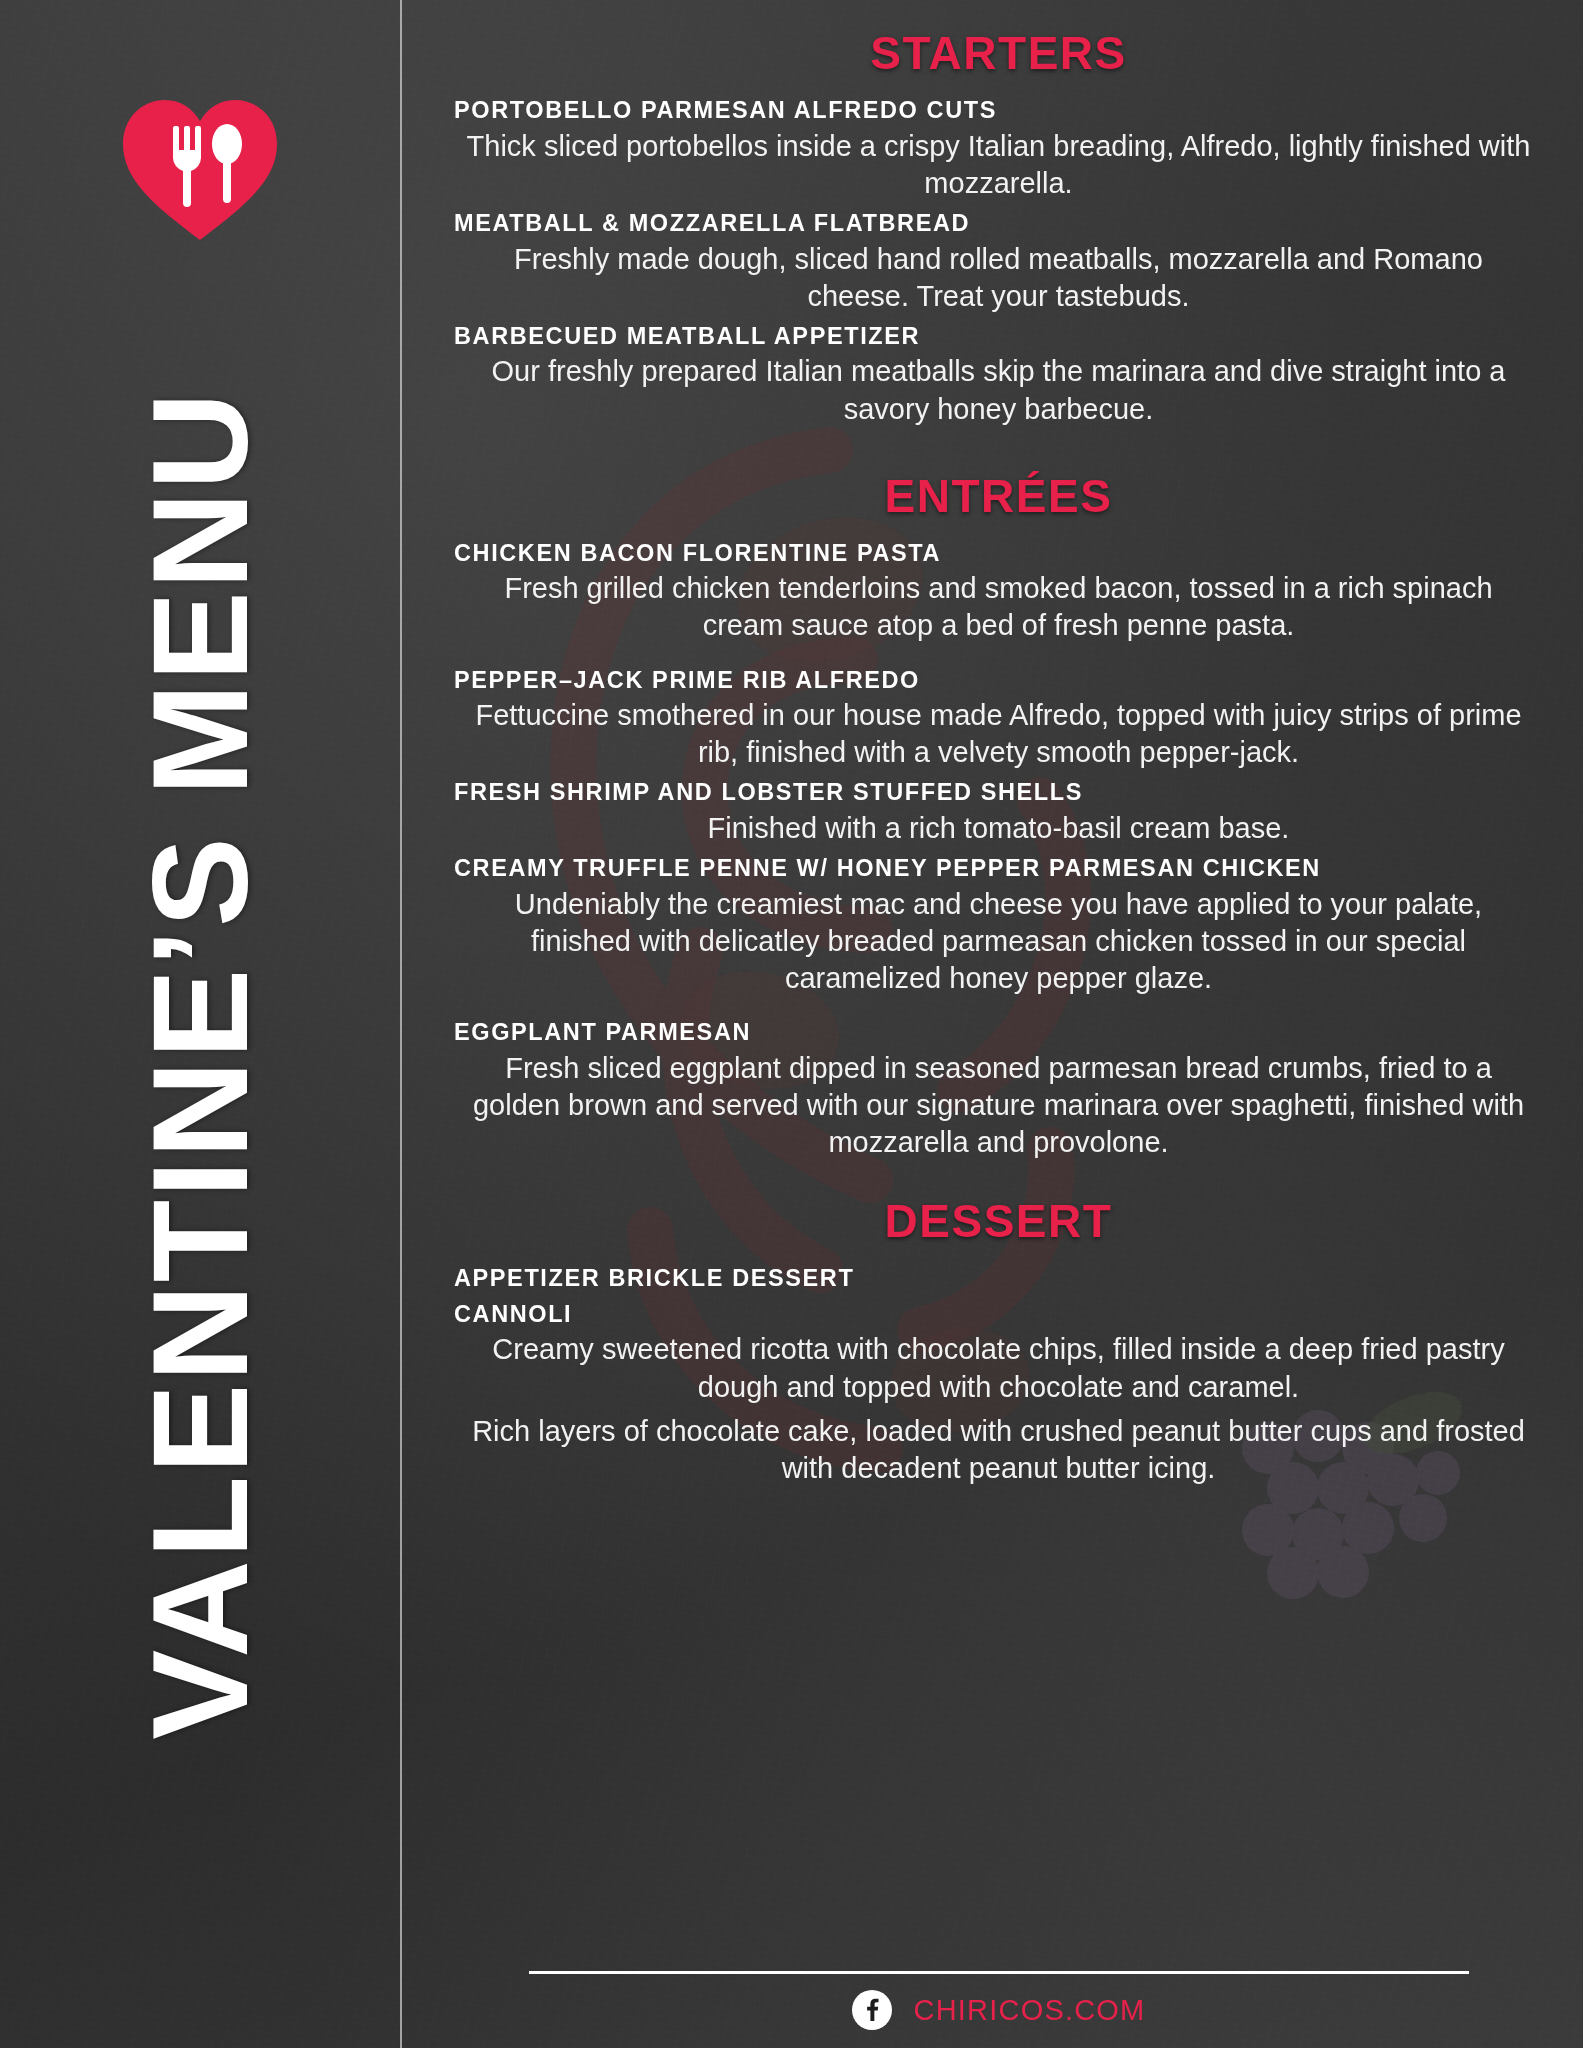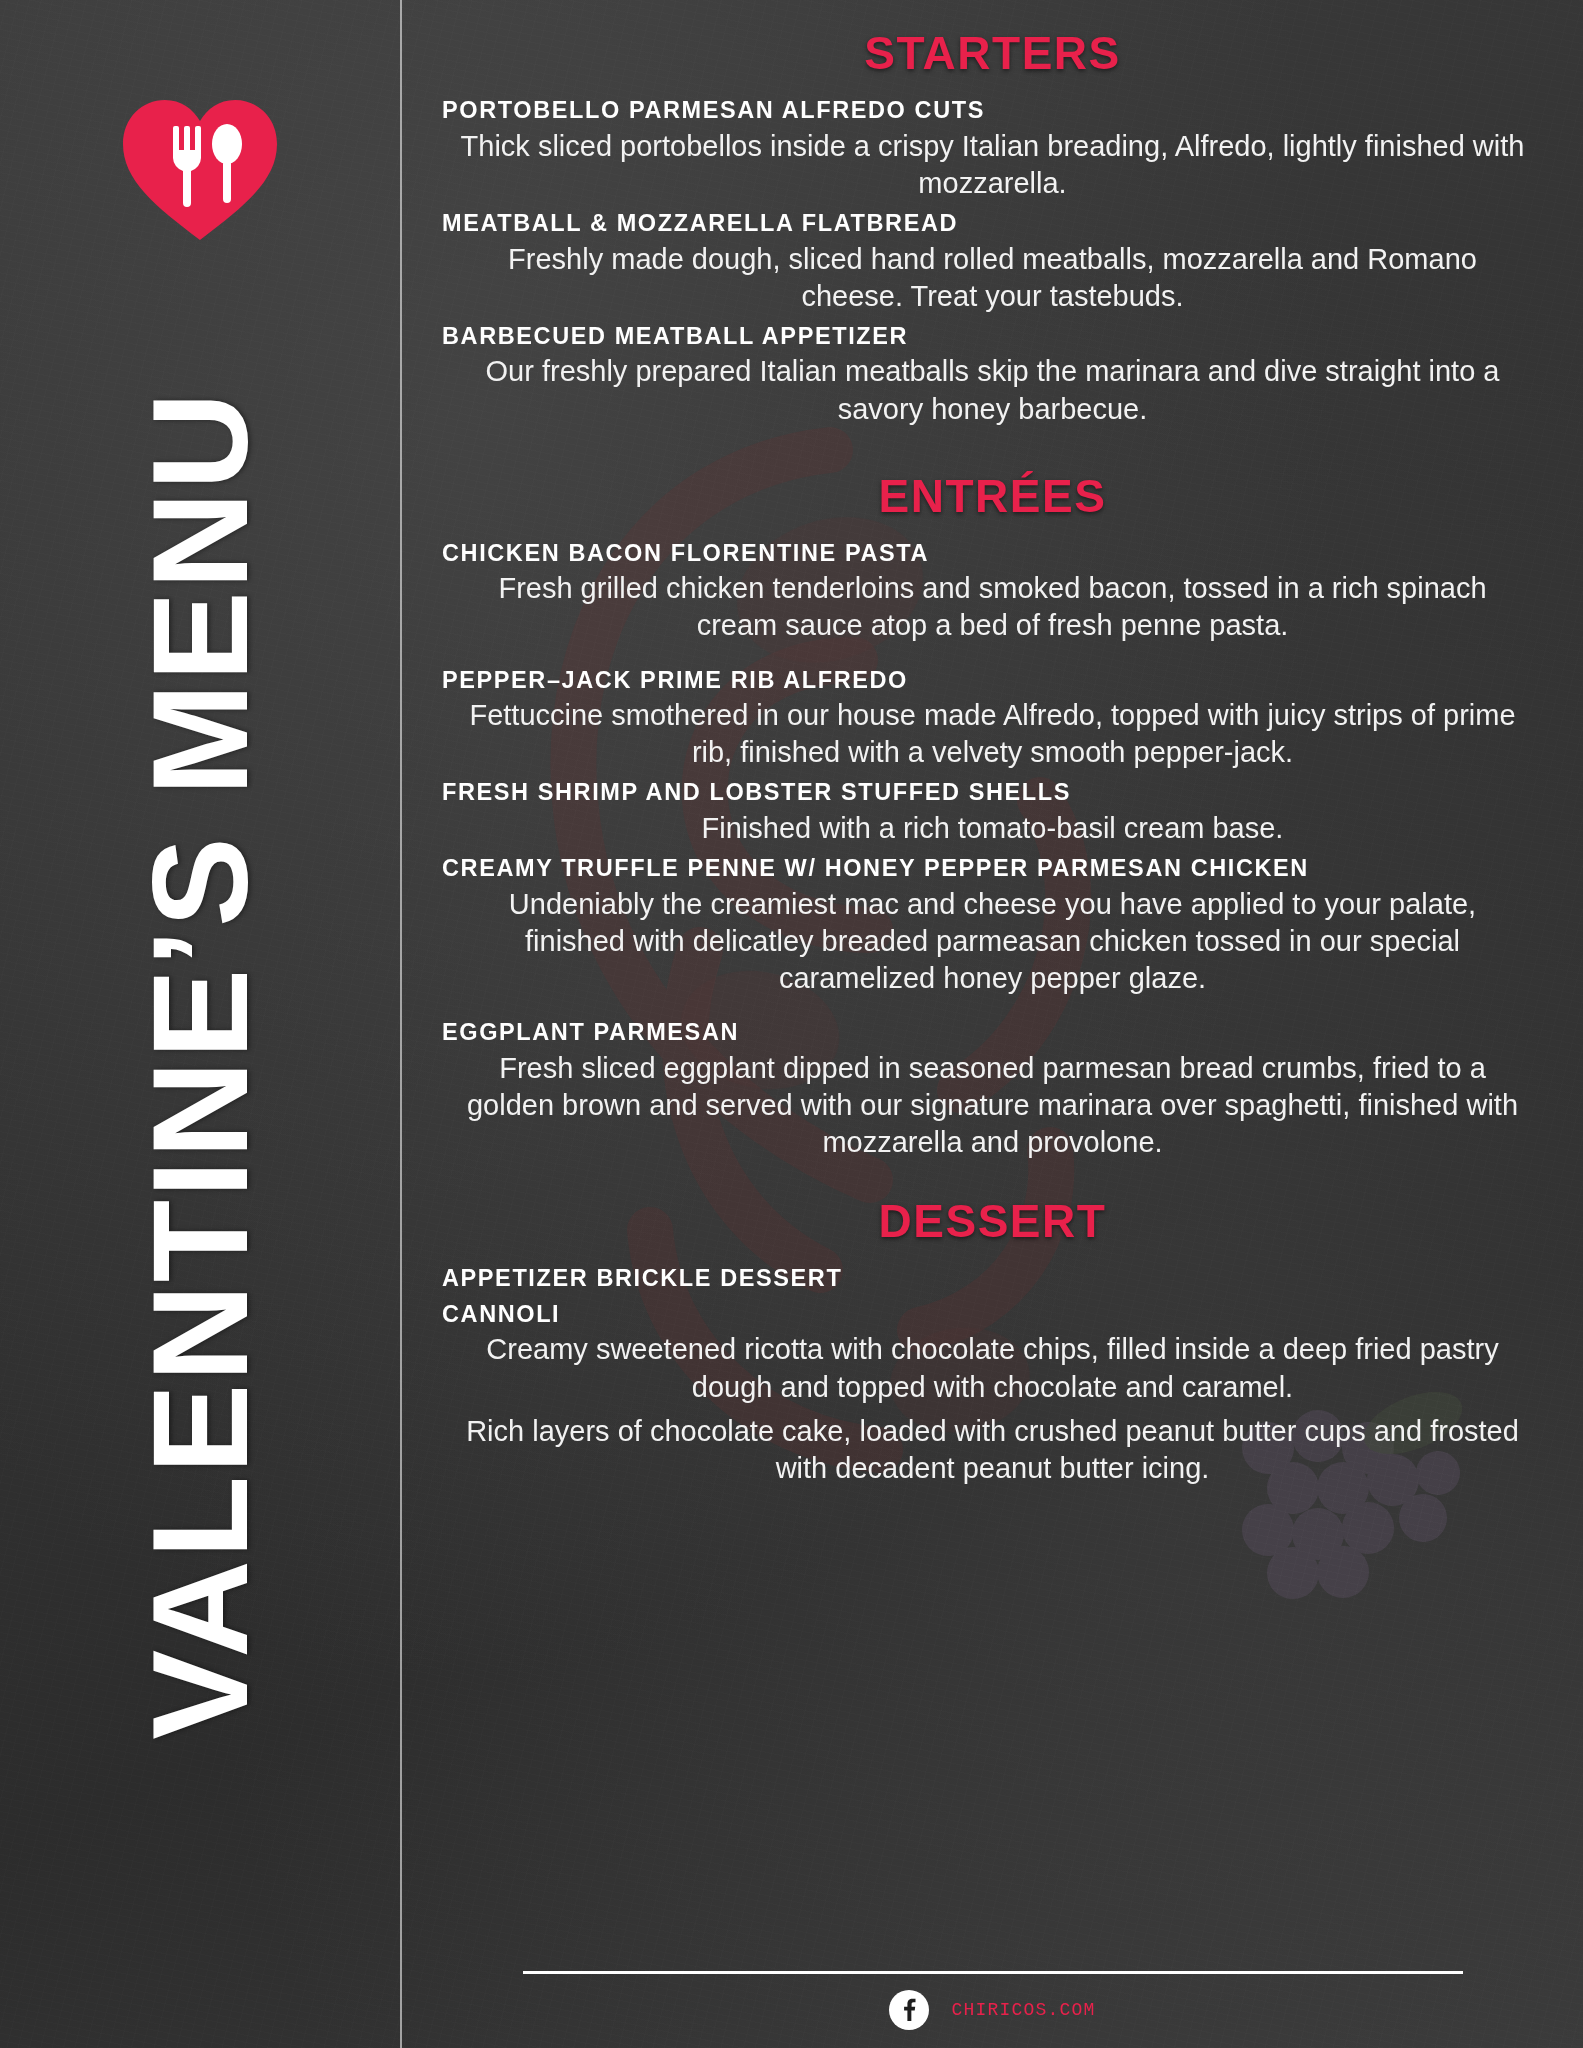--- a/index.html
+++ b/index.html
@@ -92,20 +92,21 @@
 
   
   .content {
     position: relative;
     z-index: 2;
     flex: 1;
     padding: 26px 40px 0 40px;
     box-sizing: border-box;
     display: flex;
     flex-direction: column;
+    margin-left: 12px;
   }
   .section-title {
     text-align: center;
     color: #e8214b;
     font-weight: bold;
     font-size: 46px;
     letter-spacing: 1.5px;
     margin: 0 0 16px 0;
     text-shadow: 0 2px 4px rgba(0,0,0,0.5);
   }
@@ -148,24 +149,23 @@
   }
   .footer-row {
     display: flex;
     align-items: center;
     justify-content: center;
     gap: 22px;
   }
   .fb-icon { width: 40px; height: 40px; display: block; }
   .site-url {
     color: #e8214b;
-    font-size: 18px;
+    font-size: 29px;
     font-weight: 400;
     letter-spacing: 1.2px;
-    font-family: Liberation Mono, monospace;
   }
 </style>
 </head>
 <body>
 
 <div class="menu">
 
   <svg class="watermark" viewBox="0 0 1000 1200" xmlns="http://www.w3.org/2000/svg" aria-hidden="true">
     <g fill="none" stroke="#6d3030" stroke-width="46" opacity="0.55" stroke-linecap="round">
       <path d="M430 120 C250 140 160 300 175 470 C190 660 330 790 470 850"></path>

